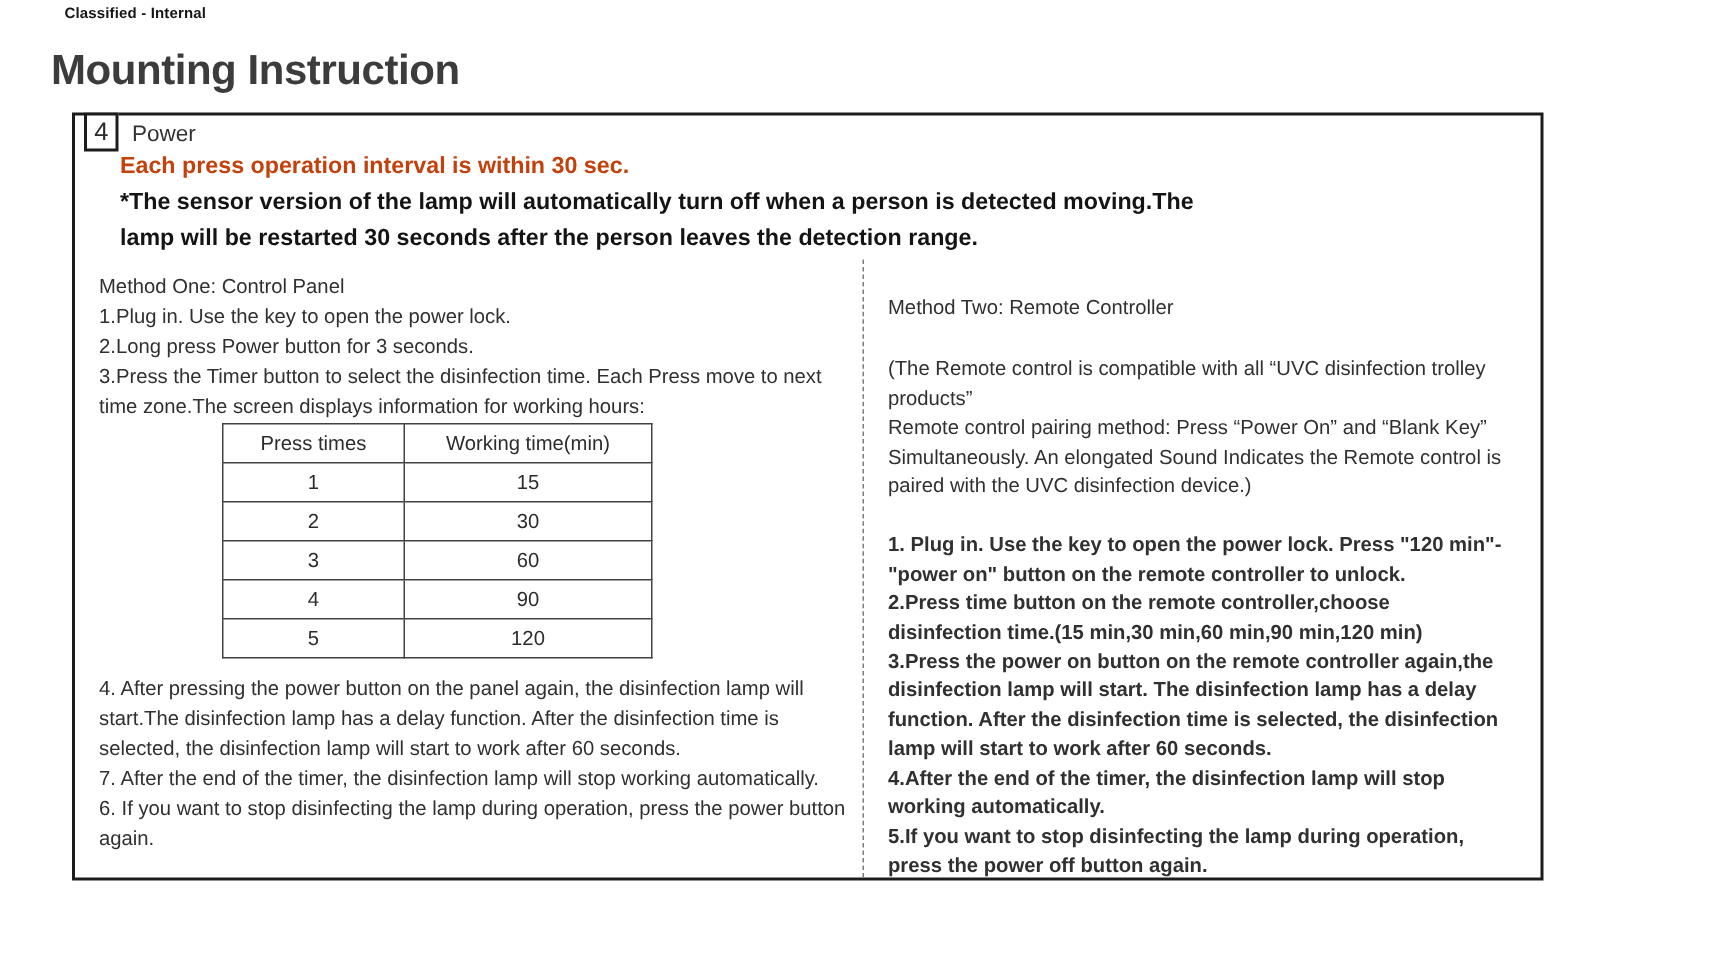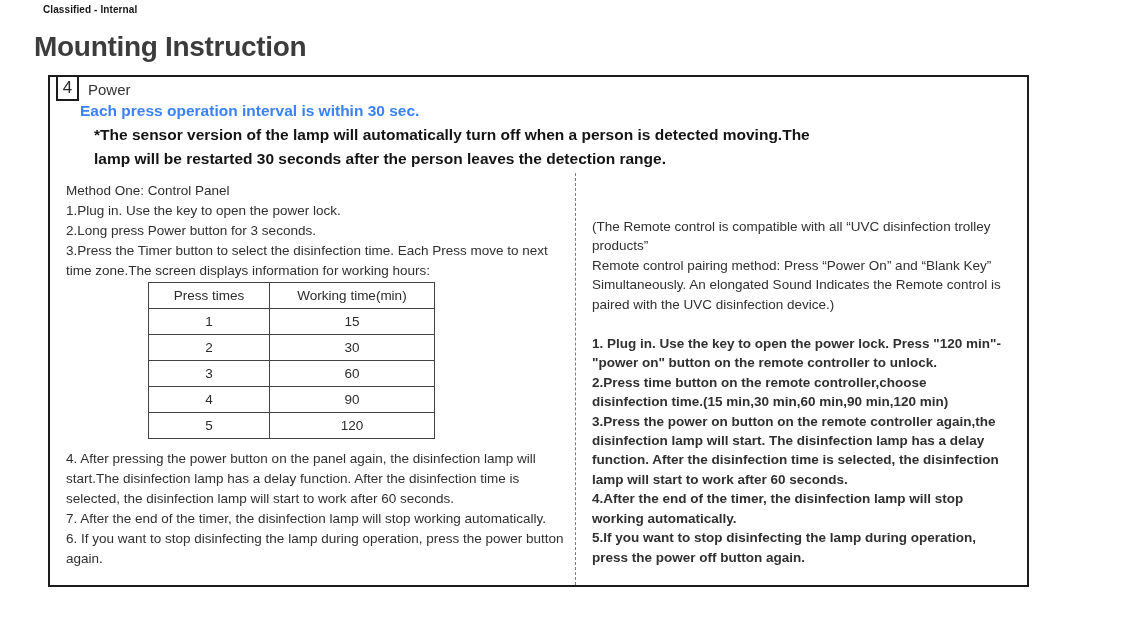--- a/index.html
+++ b/index.html
@@ -23,24 +23,24 @@
     position:absolute; left:6px; top:-2px; width:23px; height:26px;
     border:2px solid #1c1c1c; background:#fff;
     display:flex; align-items:center; justify-content:center;
     font-size:17px; color:#2a2a2a;
   }
   .section-title {
     position:absolute; left:38px; top:4px; font-size:15px; color:#333;text-align:center;
   }
   .warning-line {
     position:absolute; left:30px; top:25px;
-    font-size:15.5px; font-weight:700; color:#3b82f6;
+    font-size:15.5px; font-weight:700; color:#c2410c;
   }
   .sensor-note {
-    position:absolute; left:44px; top:46px; width:930px;
+    position:absolute; left:30px; top:46px; width:930px;
     font-size:15.5px; font-weight:700; color:#141414;
     line-height:24px; white-space:pre-line;
   }
 
   .columns {
     position:absolute; left:0; right:0; top:96px; bottom:0;
     display:flex; align-items:stretch;
   }
   .col-left {
     width:525px; padding:8px 4px 0 16px;
@@ -116,20 +116,21 @@
           </tr>
         </tbody>
       </table>
 
       <div>4. After pressing the power button on the panel again, the disinfection lamp will start.The disinfection lamp has a delay function. After the disinfection time is selected, the disinfection lamp will start to work after 60 seconds.</div>
       <div>7. After the end of the timer, the disinfection lamp will stop working automatically.</div>
       <div>6. If you want to stop disinfecting the lamp during operation, press the power button again.</div>
     </div>
 
     <div class="col-right">
+      <div>Method Two: Remote Controller</div>
       <div class="pairing-note"> (The Remote control is compatible with all “UVC disinfection trolley products”
 Remote control pairing method: Press “Power On” and “Blank Key” Simultaneously. An elongated Sound Indicates the Remote control is paired with the UVC disinfection device.)</div>
       <div class="m2-steps">
         <div>1. Plug in. Use the key to open the power lock. Press "120 min"-"power on" button on the remote controller to unlock.</div>
         <div>2.Press time button on the remote controller,choose disinfection time.(15 min,30 min,60 min,90 min,120 min)</div>
         <div>3.Press the power on button on the remote controller again,the disinfection lamp will start. The disinfection lamp has a delay function. After the disinfection time is selected, the disinfection lamp will start to work after 60 seconds.</div>
         <div>4.After the end of the timer, the disinfection lamp will stop working automatically.</div>
         <div>5.If you want to stop disinfecting the lamp during operation, press the power off button again.</div>
       </div>
     </div>

